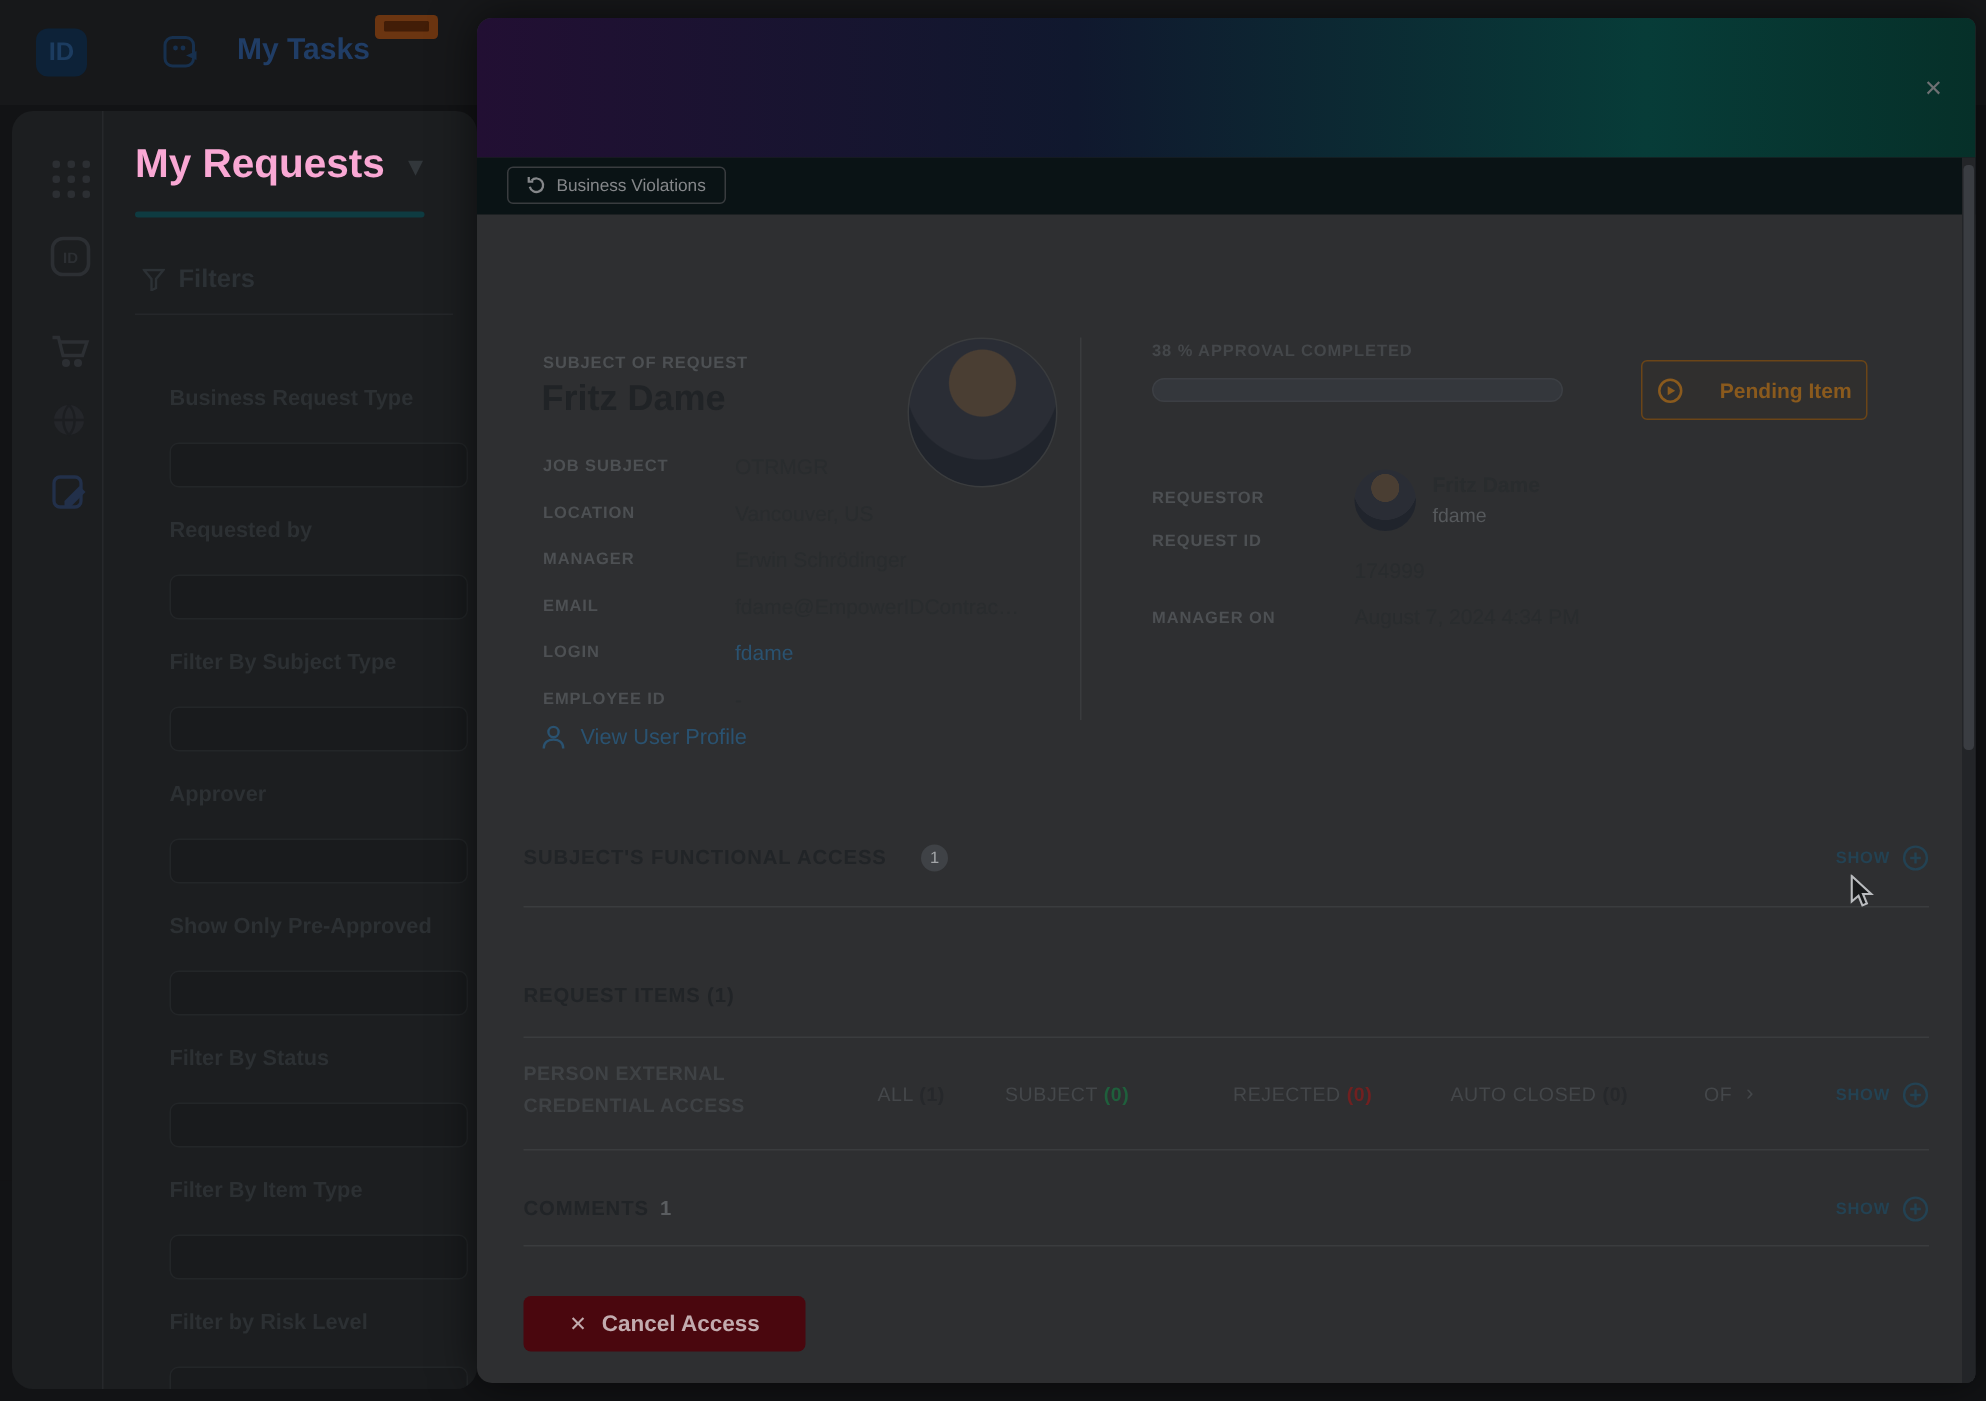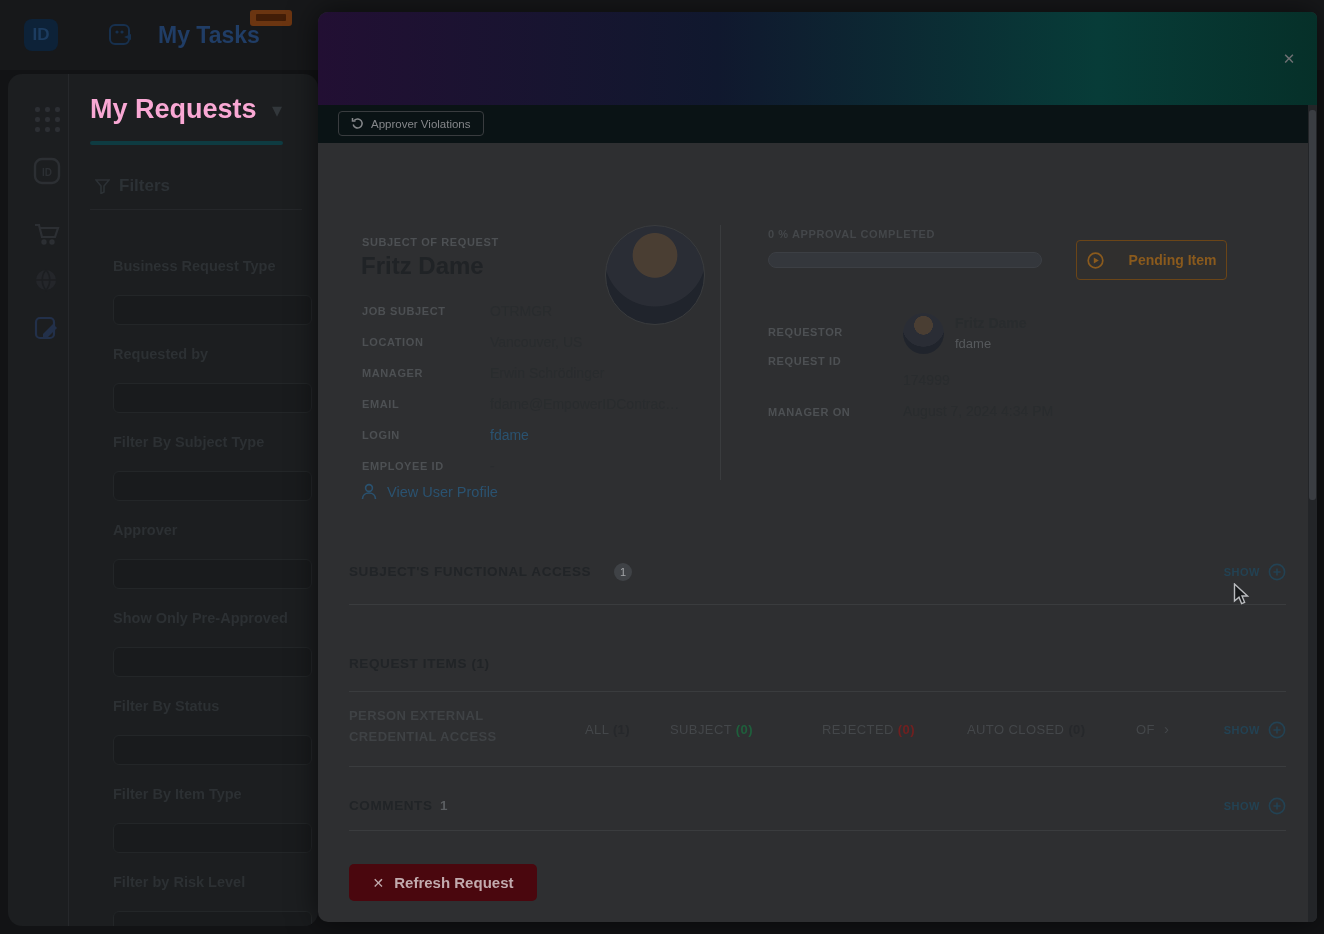--- a/index.html
+++ b/index.html
@@ -6,21 +6,21 @@
   html,body { width:1324px; height:934px; overflow:hidden; background:#121315;
     font-family:"Liberation Sans","DejaVu Sans",sans-serif; }
   .abs { position:absolute; }
   #stage { position:relative; width:1324px; height:787px; background:#121315; }
 
   
   #topbar { left:0; top:0; width:1324px; height:70px; background:#17181a; }
   #logo { left:24px; top:19px; width:34px; height:32px; background:#0d2238; border-radius:8px;
     color:#1c3c60; font-weight:bold; font-size:17px; display:flex; align-items:center; justify-content:center; }
   #app-icon { left:108px; top:21px; width:27px; height:27px; color:#17304e; }
-  #app-title { left:158px; top:22px; font-size:23px; font-weight:bold; color:#203d66; }
+  #app-title { left:158px; top:22px; font-size:20px; font-weight:bold; color:#203d66; }
   #topbar-badge { left:250px; top:10px; width:42px; height:16px; background:#6b3511; border-radius:3px; }
   #topbar-badge i { display:block; margin:4px 6px; height:7px; background:#421d07; border-radius:1px; }
 
   #side-card { left:8px; top:74px; width:310px; height:852px; background:#1c1e20; border-radius:14px; overflow:hidden; }
   #rail { left:0; top:0; width:61px; height:852px; border-right:1px solid #26282b; }
   .rail-ic { position:absolute; left:24px; width:32px; height:32px; color:#2c2f33; }
   .dotgrid { display:grid; grid-template-columns:repeat(3,1fr); gap:4px; width:26px; height:26px; margin:3px; }
   .dotgrid b { width:5px; height:5px; border-radius:2px; background:#2c2f33; }
   #page-title { left:82px; top:20px; font-size:27px; font-weight:bold; color:#f9a8d4; }
   #page-title-caret { left:264px; top:24px; font-size:20px; color:#32373b; }
@@ -54,21 +54,21 @@
 
   #subj-name { left:43px; top:240px; font-size:24px; font-weight:bold; color:#202326; }
   #avatar1 { left:287px; top:213px; width:100px; height:100px; border-radius:50%;
     background:radial-gradient(circle at 50% 30%,#4a3e33 0 26%,#2a2d35 27% 60%,#20242c 61%); border:1px solid #3a3c3e; }
   #avatar2 { left:585px; top:301px; width:41px; height:41px; border-radius:50%;
     background:radial-gradient(circle at 50% 30%,#4a3e33 0 26%,#2a2d35 27% 60%,#20242c 61%); }
   #col-divider { left:402px; top:213px; width:1px; height:255px; background:#3a3c3e; }
 
   #progress-track { left:450px; top:240px; width:274px; height:16px; background:#34373c;
     border:1px solid #3c3f44; border-radius:9px; }
-  #pending-btn { left:758px; top:228px; width:151px; height:40px; border:1px solid #6b4517; border-radius:4px;
+  #pending-btn { left:776px; top:228px; width:151px; height:40px; border:1px solid #6b4517; border-radius:4px;
     display:flex; align-items:center; justify-content:center; gap:25px; color:#8a5a1d; font-size:14px; font-weight:bold;
     background:rgba(70,48,18,.10); }
 
   #view-profile { left:43px; top:471px; display:flex; align-items:center; gap:10px; font-size:14.5px; color:#2a5270; }
 
   .sec-title { position:absolute; font-size:13.5px; font-weight:bold; letter-spacing:.6px; color:#212427; }
   .count-badge { position:absolute; width:18px; height:18px; border-radius:50%; background:#3f4246;
     color:#a3a6a9; font-size:11px; display:flex; align-items:center; justify-content:center; }
   .show-group { position:absolute; display:flex; align-items:center; gap:8px; color:#234253; }
   .show-group span { font-size:11px; font-weight:bold; letter-spacing:.5px; }
@@ -188,21 +188,21 @@
     <div class="abs" id="m-header">
       <div class="abs" id="m-close">✕</div>
     </div>
 
     <div class="abs" id="m-vbar"></div>
     <div class="abs" id="refresh-btn">
       <svg width="13" height="13" viewBox="0 0 13 13">
           <path d="M2.2 7.5 a4.5 4.5 0 1 0 1.2 -4.2" fill="none" stroke="currentColor" stroke-width="1.5"></path>
           <path d="M1.5 1 v3 h3" fill="none" stroke="currentColor" stroke-width="1.5"></path>
         </svg>
-      <span>Approver Violations</span>
+      <span>Business Violations</span>
     </div>
 
 
     <div class="lbl" style="left:44px; top:224px">SUBJECT OF REQUEST</div>
     <div class="abs" id="subj-name">Fritz Dame</div>
     <div class="abs" id="avatar1"></div>
     <div class="abs" id="col-divider"></div>
 
     <div class="lbl" style="left:44px; top:293px">JOB SUBJECT</div>
     <div class="val" style="left:172px; top:291px">OTRMGR</div>
@@ -218,21 +218,21 @@
     <div class="val" style="left:172px; top:446px">-</div>
 
     <div class="abs" id="view-profile">
       <svg width="16" height="17" viewBox="0 0 16 17">
           <circle cx="8" cy="5" r="3.4" fill="none" stroke="currentColor" stroke-width="1.6"></circle>
           <path d="M1.5 16 c0 -4 3 -6 6.5 -6 s6.5 2 6.5 6" fill="none" stroke="currentColor" stroke-width="1.6"></path>
         </svg>
       <span>View User Profile</span>
     </div>
 
-    <div class="lbl" style="left:450px; top:216px; color:#44474a">0 % APPROVAL COMPLETED</div>
+    <div class="lbl" style="left:450px; top:216px; color:#44474a">38 % APPROVAL COMPLETED</div>
     <div class="abs" id="progress-track"></div>
     <div class="abs" id="pending-btn">
       <svg width="17" height="17" viewBox="0 0 17 17">
           <circle cx="8.5" cy="8.5" r="7.3" fill="none" stroke="currentColor" stroke-width="1.7"></circle>
           <path d="M6.8 5.5 v6 l5 -3 z" fill="currentColor"></path>
         </svg>
       <span>Pending Item</span>
     </div>
 
     <div class="lbl" style="left:450px; top:314px">REQUESTOR</div>
@@ -282,21 +282,21 @@
       <span>SHOW</span>
       <svg width="18" height="18" viewBox="0 0 18 18">
           <circle cx="9" cy="9" r="7.6" fill="none" stroke="currentColor" stroke-width="1.6"></circle>
           <path d="M9 5.4 v7.2 M5.4 9 h7.2" stroke="currentColor" stroke-width="1.6"></path>
         </svg>
     </div>
     <div class="divider" style="top:818px"></div>
 
     <div class="abs" id="cancel-btn">
       <span style="font-weight:normal; font-size:14px;">✕</span>
-      <span>Refresh Request</span>
+      <span>Cancel Access</span>
     </div>
 
     <div class="abs" id="m-scroll-track"></div>
     <div class="abs" id="m-scroll-thumb"></div>
   </div>
 
   <div class="abs" id="cursor">
     <svg width="18" height="24" viewBox="0 0 18 24">
         <path d="M1.5 1 L1.5 18 L6 14.2 L8.6 20.6 L11.6 19.3 L9 13 L14.5 13 Z" fill="#17191b" stroke="#b9bbbe" stroke-width="1.4"></path>
       </svg>

